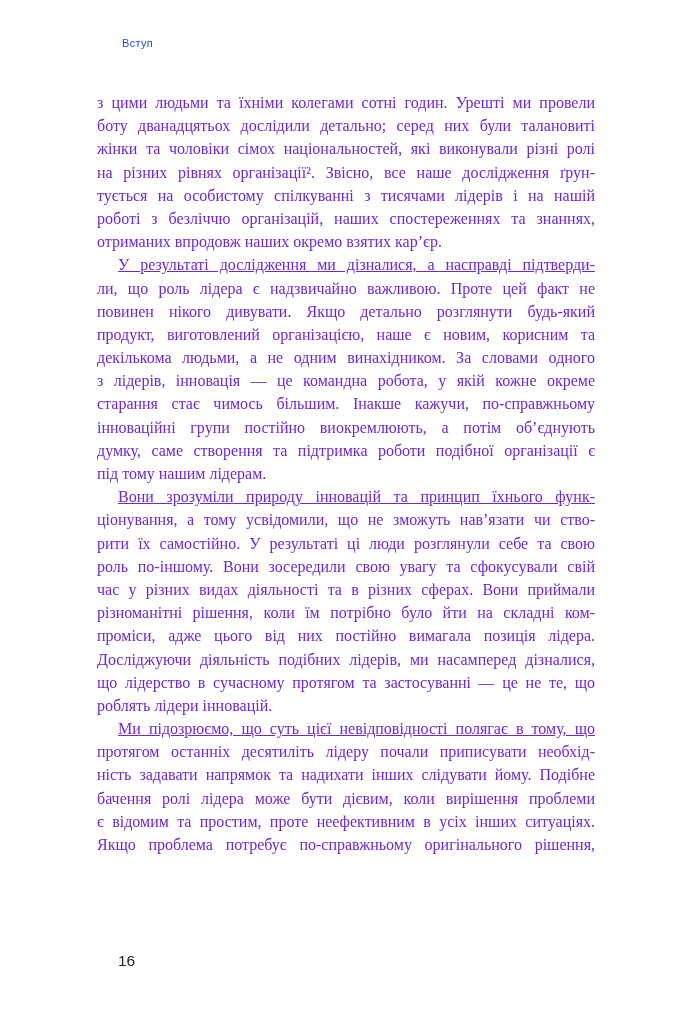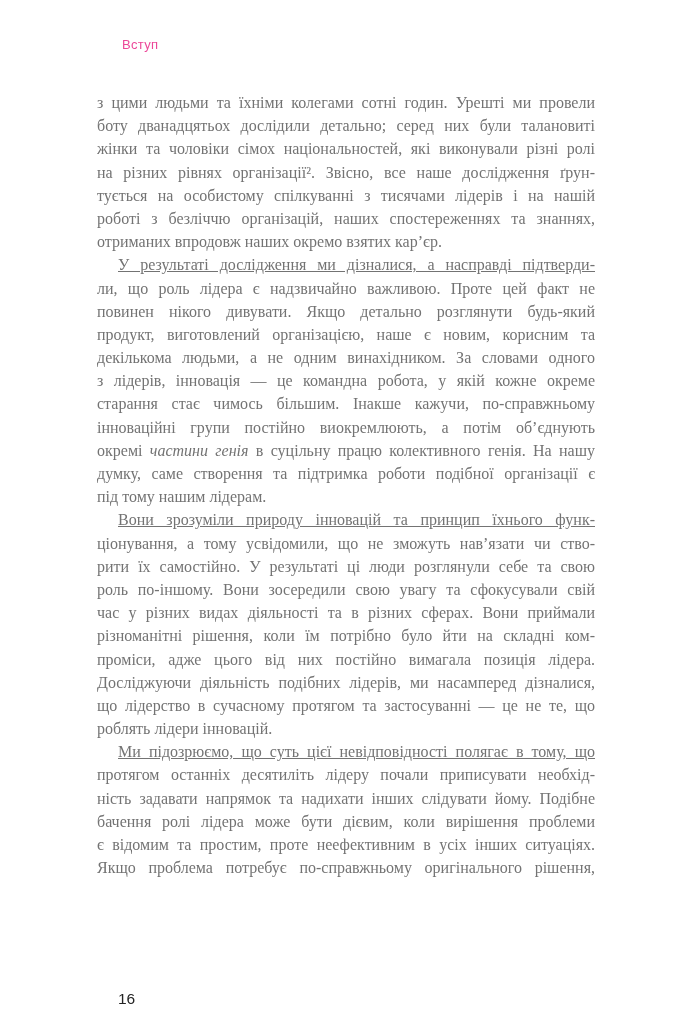--- a/index.html
+++ b/index.html
@@ -13,30 +13,30 @@
     height: 1024px;
     background: #ffffff;
     overflow: hidden;
     font-family: "Liberation Serif", serif;
   }
   .running-header {
     position: absolute;
     left: 122px;
     top: 37px;
     font-family: "Liberation Sans", sans-serif;
-    font-size: 13px;
+    font-size: 11px;
     letter-spacing: 0.3px;
-    color: #ec4899;
+    color: #1d4ed8;
   }
   .text-block {
     position: absolute;
     left: 97px;
     top: 91px;
     width: 498px;
-    color: #737373;
+    color: #6d28d9;
     font-size: 16px;
     line-height: 23.18px;
   }
   .line {
     text-align: justify;
     text-align-last: justify;
     white-space: normal;
     overflow: hidden;
   }
   .line.endline {
@@ -45,21 +45,21 @@
   .line.indent {
     text-indent: 21px;
     text-decoration: underline;
   }
   .em {
     font-style: italic;
   }
   .page-number {
     position: absolute;
     left: 118px;
-    top: 990px;
+    top: 952px;
     font-family: "Liberation Sans", sans-serif;
     font-size: 15.5px;
     color: #242424;
   }
 </style>
 </head>
 <body>
 
 <div class="page">
   <div class="running-header">Вступ</div>
@@ -76,21 +76,20 @@
       </div>
       <div class="paragraph">
         <div class="line indent">У результаті дослідження ми дізналися, а насправді підтверди-</div>
         <div class="line">ли, що роль лідера є надзвичайно важливою. Проте цей факт не</div>
         <div class="line">повинен нікого дивувати. Якщо детально розглянути будь-який</div>
         <div class="line">продукт, виготовлений організацією, наше є новим, корисним та</div>
         <div class="line">декількома людьми, а не одним винахідником. За словами одного</div>
         <div class="line">з лідерів, інновація — це командна робота, у якій кожне окреме</div>
         <div class="line">старання стає чимось більшим. Інакше кажучи, по-справжньому</div>
         <div class="line">інноваційні групи постійно виокремлюють, а потім об’єднують</div>
-        <div class="line"><span>окремі </span><span class="em">частини генія</span><span> в суцільну працю колективного генія. На нашу</span></div>
         <div class="line">думку, саме створення та підтримка роботи подібної організації є</div>
         <div class="line endline">під тому нашим лідерам.</div>
       </div>
       <div class="paragraph">
         <div class="line indent">Вони зрозуміли природу інновацій та принцип їхнього функ-</div>
         <div class="line">ціонування, а тому усвідомили, що не зможуть нав’язати чи ство-</div>
         <div class="line">рити їх самостійно. У результаті ці люди розглянули себе та свою</div>
         <div class="line">роль по-іншому. Вони зосередили свою увагу та сфокусували свій</div>
         <div class="line">час у різних видах діяльності та в різних сферах. Вони приймали</div>
         <div class="line">різноманітні рішення, коли їм потрібно було йти на складні ком-</div>

